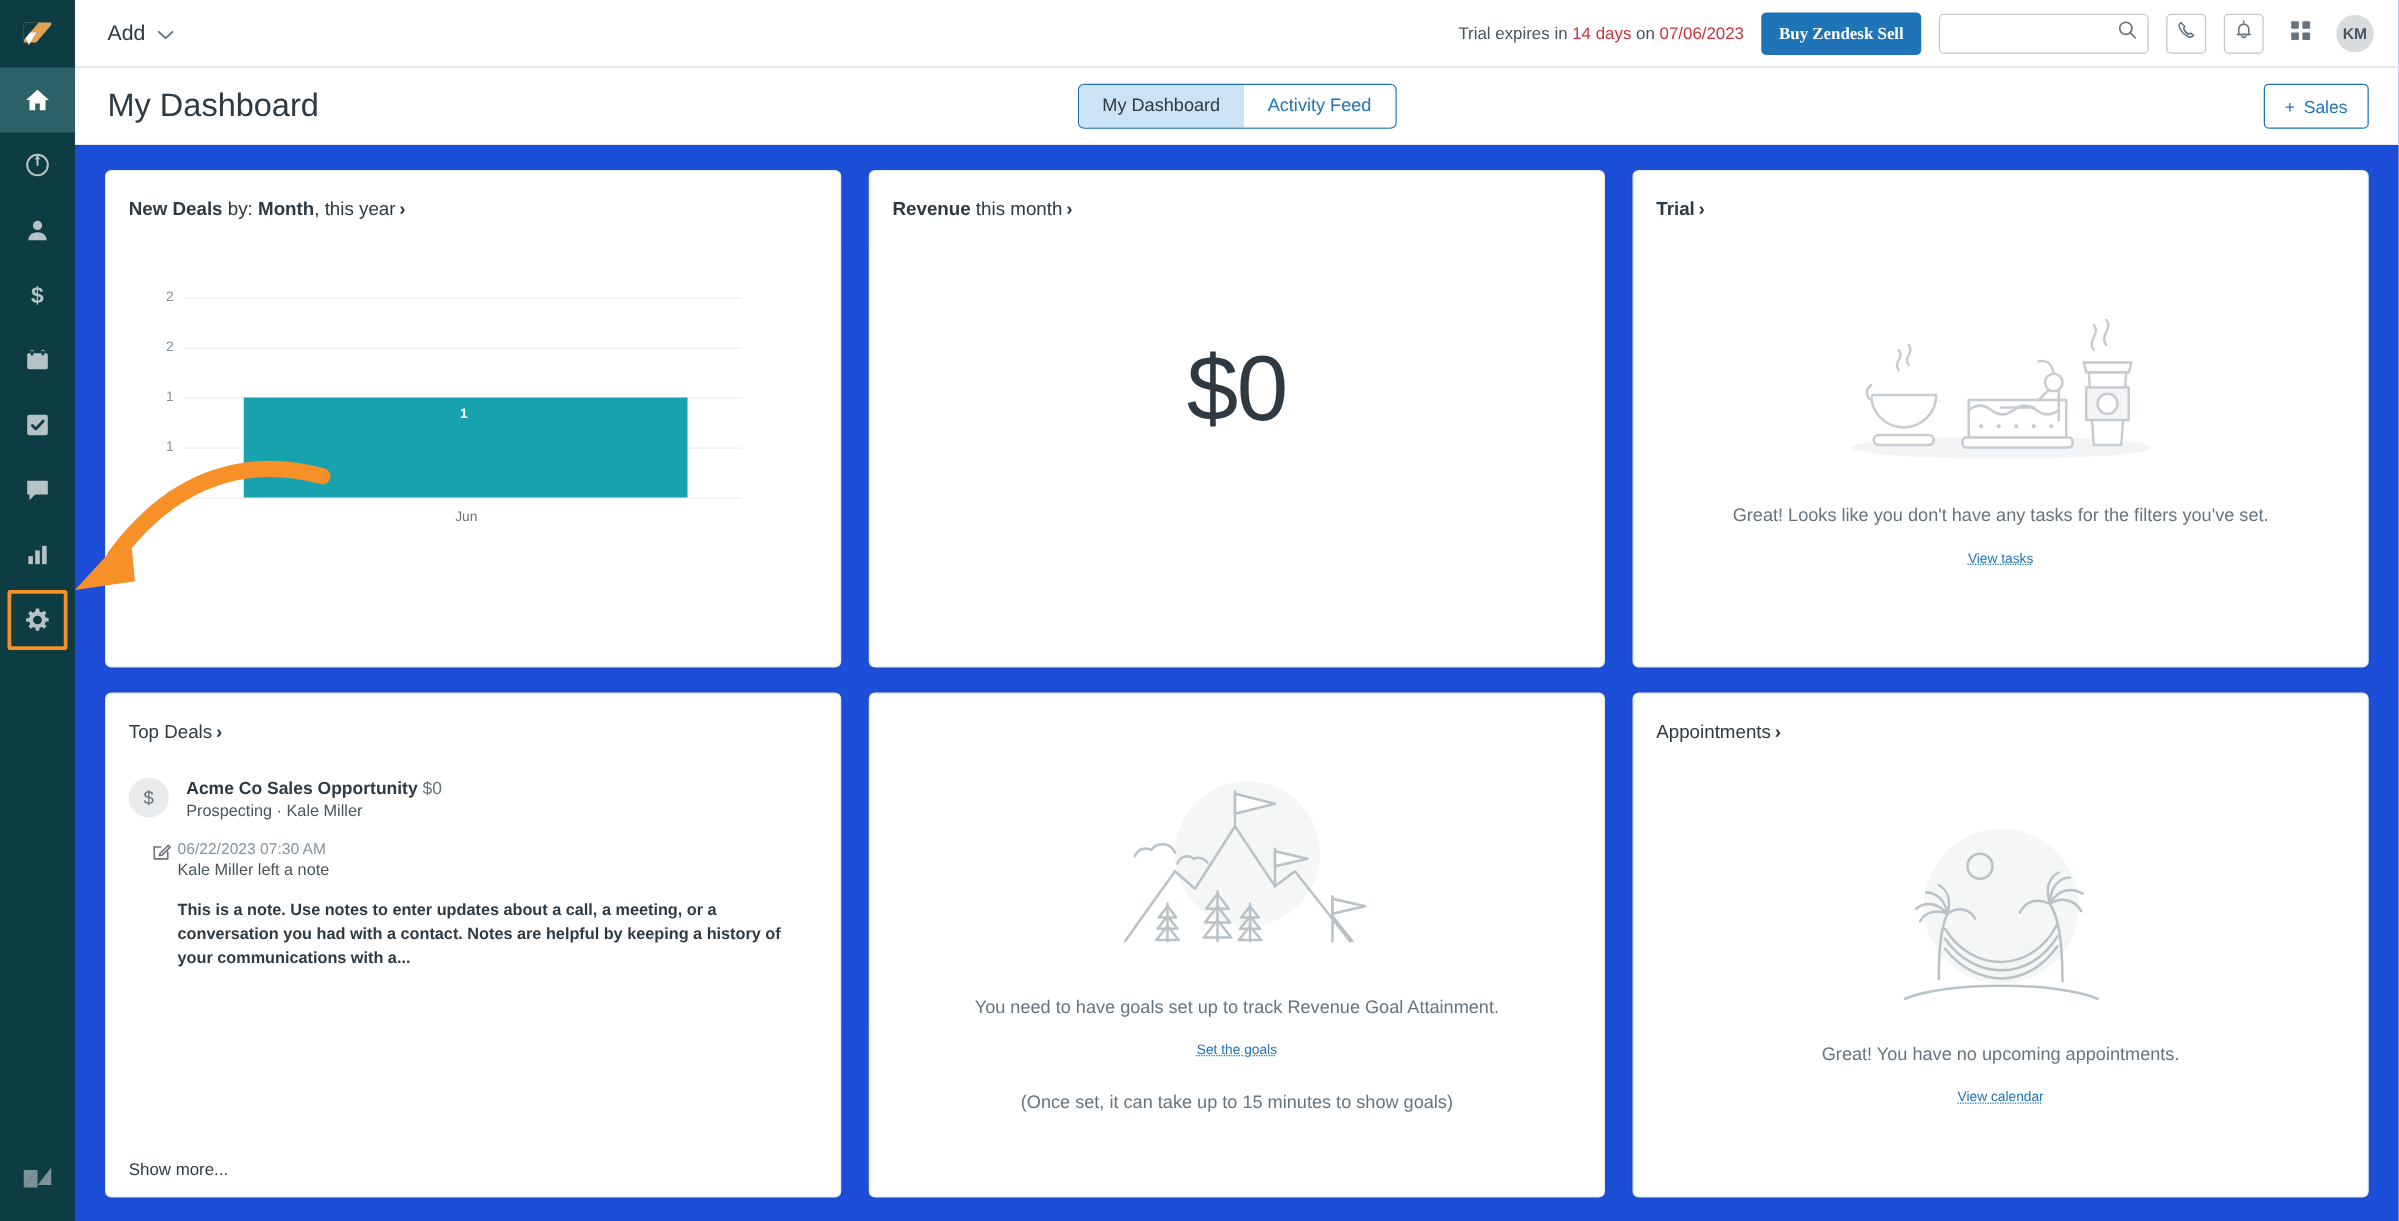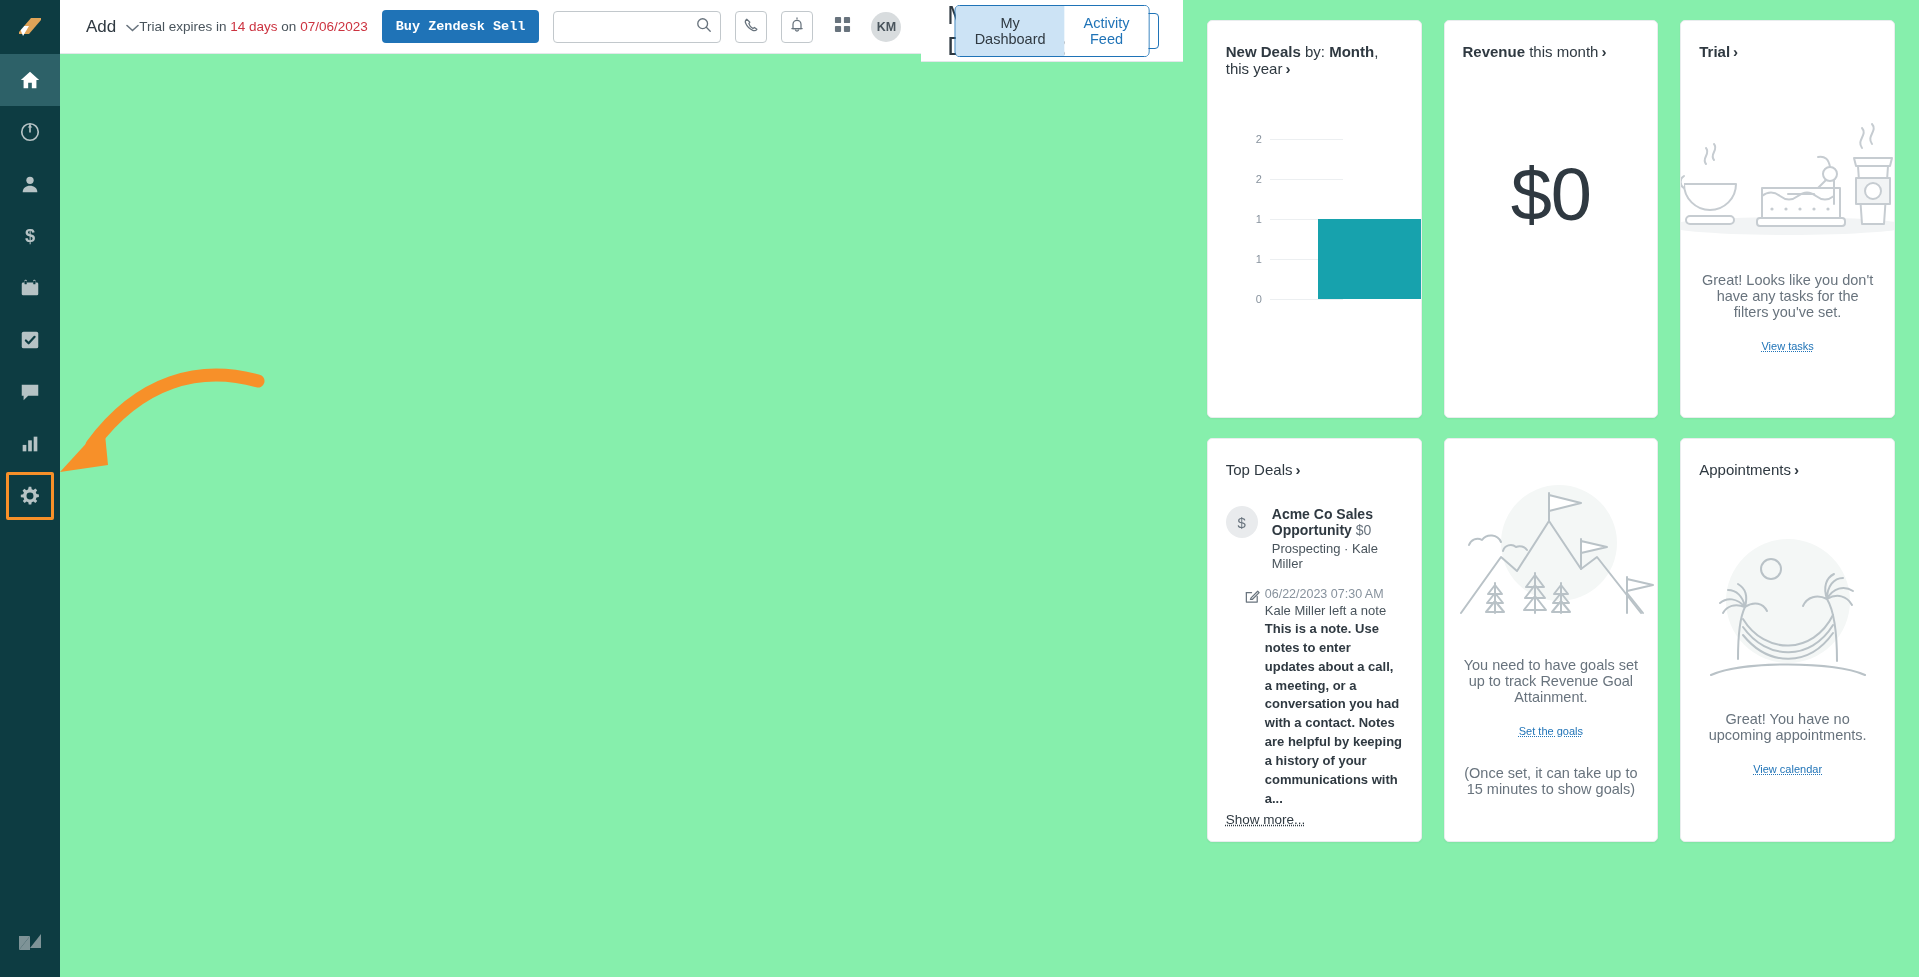--- a/index.html
+++ b/index.html
@@ -41,22 +41,22 @@
   }
   .side-bottom {
     margin-top: auto;
     width: 60px; height: 70px;
     display: flex; align-items: center; justify-content: center;
   }
 
   
   .main {
     flex: 1 1 auto; height: 977px;
-    display: flex; flex-direction: row;
-    background: #86efac;
+    display: flex; flex-direction: column;
+    background: #1d4ed8;
     min-width: 0;
   }
 
   
   .topbar {
     height: 54px; background: #ffffff;
     border-bottom: 1px solid #e3e8ea;
     display: flex; align-items: center;
     padding: 0 20px 0 26px;
     flex: 0 0 54px;
@@ -67,21 +67,21 @@
   }
   .topbar-right {
     margin-left: auto; display: flex; align-items: center; gap: 14px;
   }
   .trial-text { font-size: 13.5px; color: #49545c; white-space: nowrap; }
   .trial-text .red { color: #cc3340; }
   .buy-btn {
     background: #1f73b7; color: #fff; border: none;
     font-size: 13.5px; font-weight: bold;
     padding: 9px 14px; border-radius: 4px; cursor: pointer;
-    font-family: Liberation Mono, monospace;
+    font-family: Liberation Serif, serif;
     white-space: nowrap;
   }
   .search-wrap {
     width: 168px; height: 32px;
     border: 1px solid #c2c8cc; border-radius: 4px;
     display: flex; align-items: center;
     padding: 0 8px 0 10px; background: #fff;
   }
   .search-wrap input {
     flex: 1; border: none; outline: none; font-size: 13px;
@@ -215,26 +215,26 @@
   }
   .deal-name { font-size: 14px; color: #2f3941; font-weight: bold; }
   .deal-name .amt { color: #68737d; font-weight: normal; }
   .deal-sub { font-size: 13px; color: #49545c; margin-top: 3px; }
   .note-row { display: flex; gap: 4px; margin-top: 16px; padding-left: 18px; }
   .note-body { flex: 1; min-width: 0; }
   .note-date { font-size: 12.5px; color: #87929d; }
   .note-who { font-size: 13px; color: #49545c; margin-top: 2px; }
   .note-text {
     font-size: 13px; color: #2f3941; font-weight: bold;
-    margin-top: 2px; line-height: 1.45;
+    margin-top: 16px; line-height: 1.45;
   }
   .show-more {
     position: absolute; left: 18px; bottom: 14px;
     font-size: 13.5px; color: #2f3941;
-    text-decoration: underline; text-decoration-style: dotted;
+    text-decoration-style: dotted;
     cursor: pointer;
   }
 
   
   .arrow-overlay {
     position: absolute; left: 0; top: 0;
     width: 1919px; height: 977px;
     pointer-events: none; z-index: 40;
   }
 </style>

